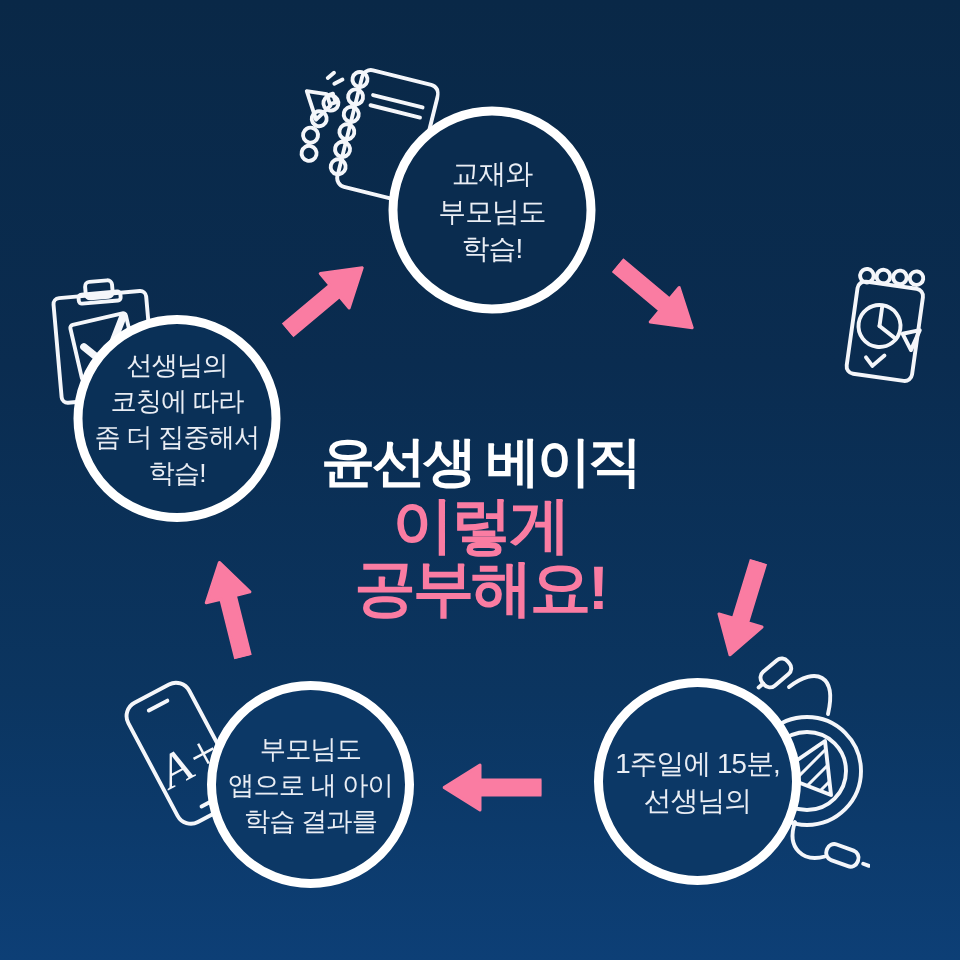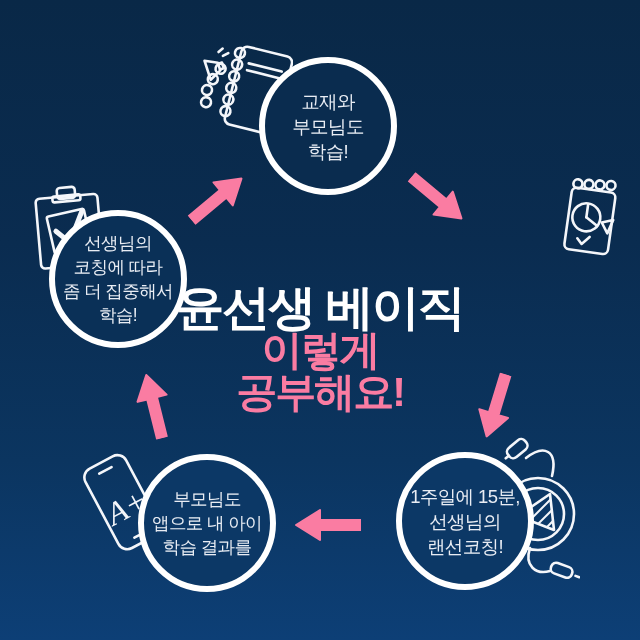--- a/index.html
+++ b/index.html
@@ -13,39 +13,39 @@
   .icon svg{display:block;}
   .ic-stroke{fill:none;stroke:#f4f6fa;stroke-width:2.6;stroke-linecap:round;stroke-linejoin:round;}
   .ic-thin{fill:none;stroke:#f4f6fa;stroke-width:2;stroke-linecap:round;}
 
   
   .circle{
     position:absolute;z-index:2;width:138px;height:138px;border-radius:50%;
     border:6px solid #ffffff;box-sizing:border-box;
     display:flex;align-items:center;justify-content:center;text-align:center;
   }
-  .c1{left:259px;top:57px;background:#0a2c4f;}
+  .c1{left:259px;top:71px;background:#0a2c4f;}
   .c2{left:465px;top:210px;background:#0a3057;}
   .c3{left:396px;top:452px;background:#0c3866;justify-content:center;}
   .c4{left:138px;top:454px;background:#0c3866;}
   .c5{left:49px;top:210px;background:#0a3057;}
   .circle-lines{color:#e9edf4;font-size:18.5px;line-height:25px;letter-spacing:-0.6px;}
   .c4 .circle-lines,.c5 .circle-lines{font-size:17.5px;line-height:24px;}
 
   
   .arrow{position:absolute;z-index:2;width:66px;height:34px;}
   .a1{left:184px;top:182px;transform:rotate(-40deg);}
   .a2{left:404px;top:181px;transform:rotate(40deg);}
   .a3{left:463px;top:389px;transform:rotate(107deg);}
   .a4{left:295px;top:508px;transform:rotate(180deg);}
   .a5{left:121px;top:389px;transform:rotate(-104deg);}
 
   
   .title{position:absolute;z-index:2;left:0;width:640px;top:287px;text-align:center;font-weight:bold;letter-spacing:-2px;}
-  .title .t1{color:#ffffff;font-size:48px;line-height:42px;}
+  .title .t1{color:#ffffff;font-size:36px;line-height:42px;}
   .title .t2,.title .t3{color:#fa7ca2;font-size:41px;line-height:42px;}
 </style>
 </head>
 <body>
 
 <div class="poster">
 
   <div class="icon" style="left:198px;top:42px;">
     <svg width="95" height="100" viewBox="0 0 95 100">
       <g class="ic-stroke" transform="rotate(-18 16 22) translate(2,10)">
@@ -181,21 +181,20 @@
       <div>부모님도</div>
       <div>학습!</div>
     </div>
   </div>
 
 
   <div class="circle c3">
     <div class="circle-lines">
       <div>1주일에 15분,</div>
       <div>선생님의</div>
-      <div>랜선코칭!</div>
     </div>
   </div>
 
   <div class="circle c4">
     <div class="circle-lines">
       <div>부모님도</div>
       <div>앱으로 내 아이</div>
       <div>학습 결과를</div>
     </div>
   </div>

